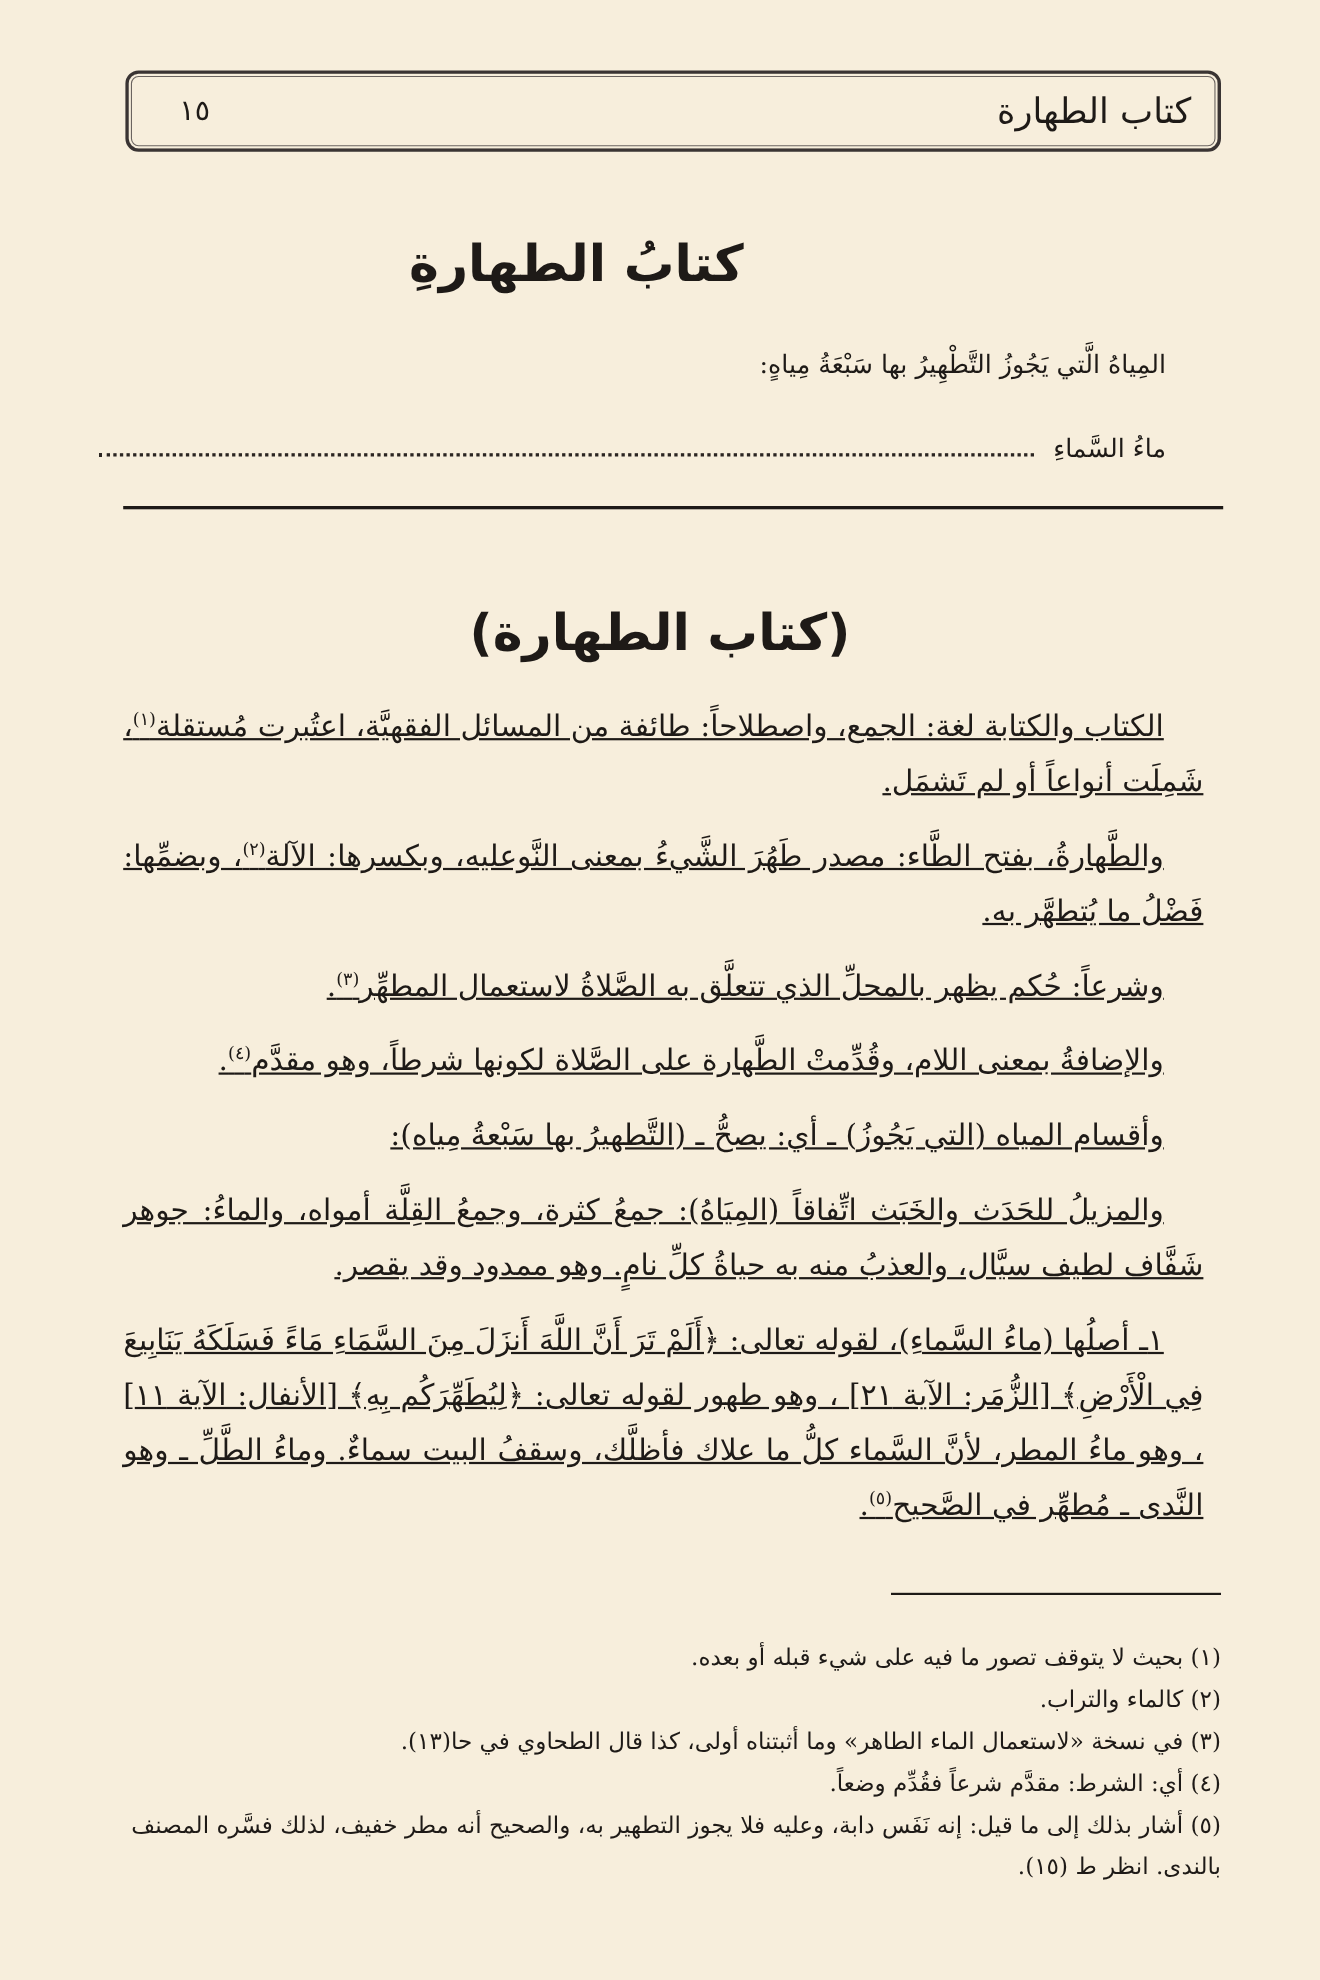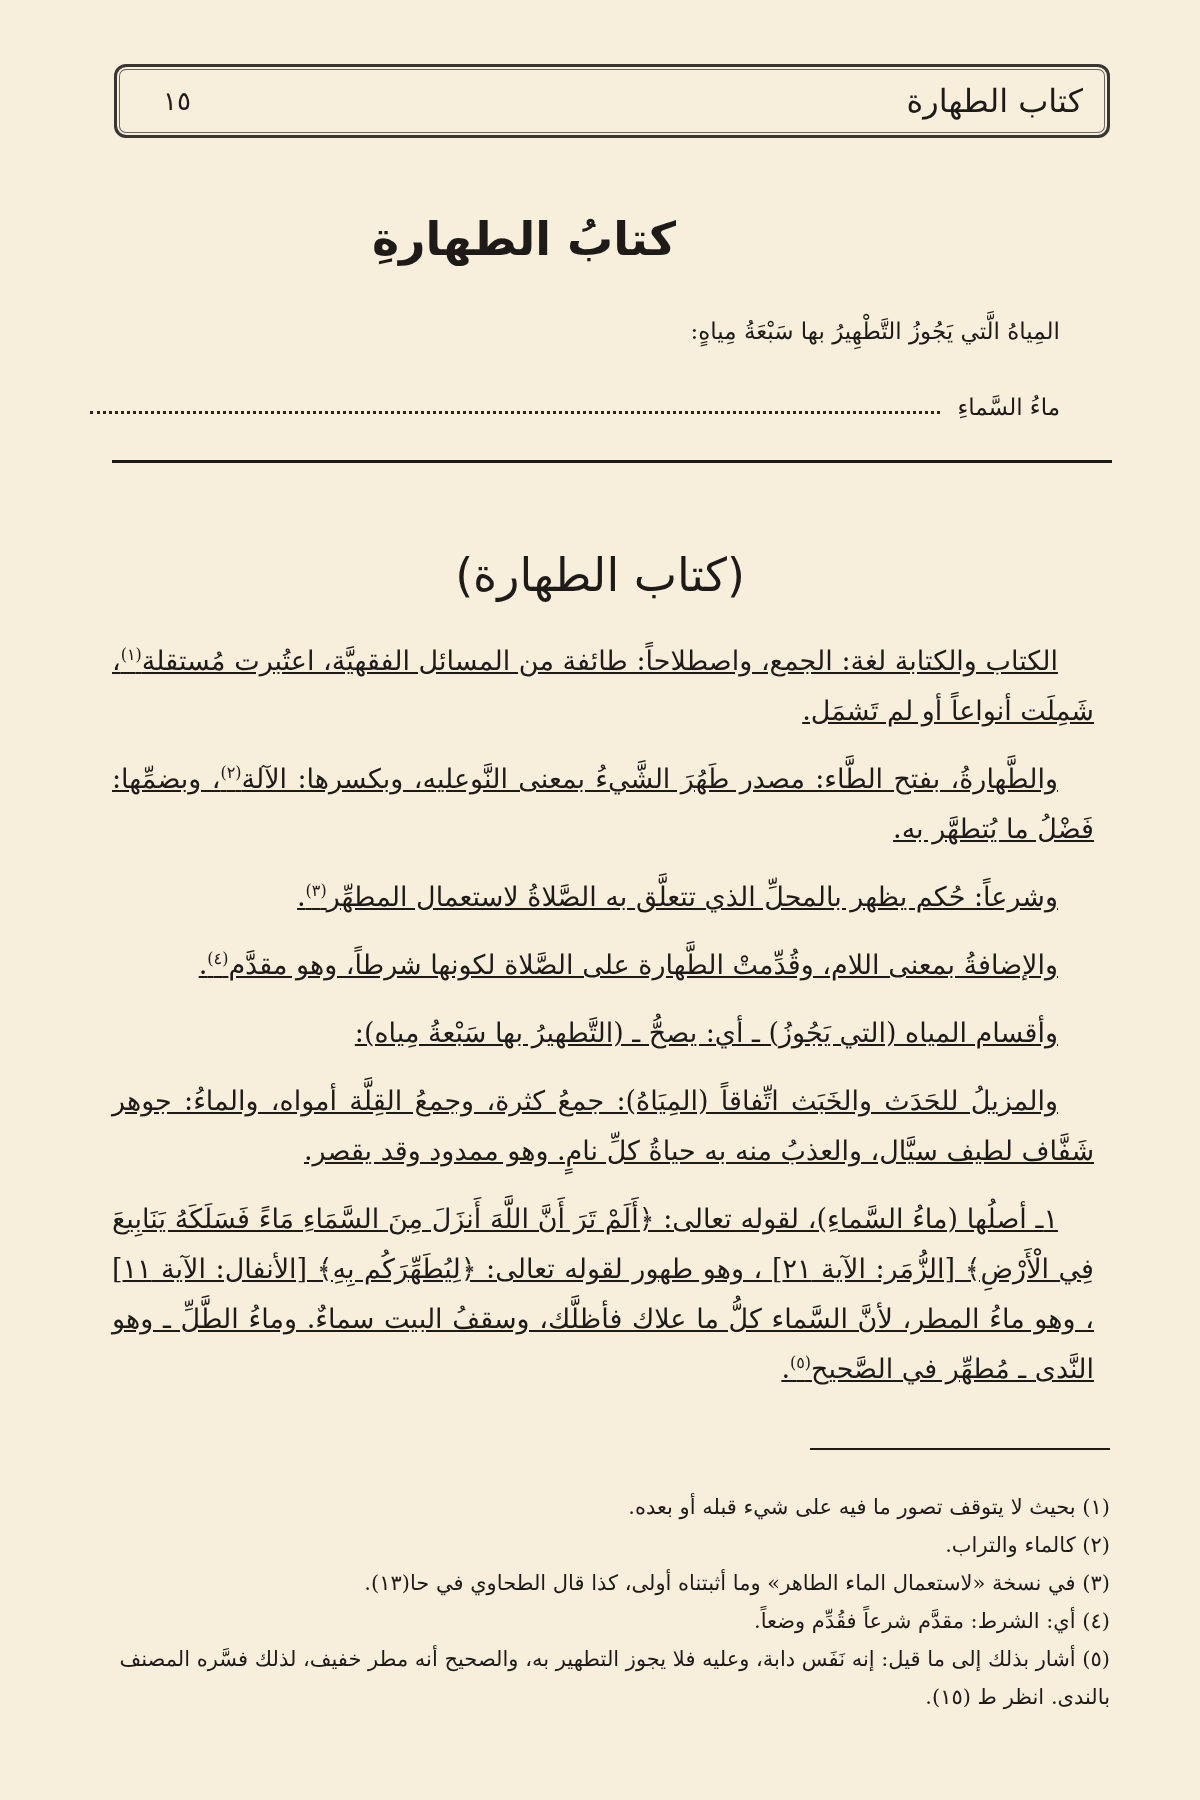--- a/index.html
+++ b/index.html
@@ -33,21 +33,21 @@
     .matn-line-2 { top: 394px; width: 970px; display: flex; align-items: baseline; }
     .matn-line-2 .dots {
       flex: 1; border-bottom: 3px dotted #2b2522; margin: 0 18px 6px 0; height: 1px; align-self: flex-end;
     }
     .matn-rule {
       position: absolute; left: 112px; width: 1000px; top: 460px; height: 3px; background: #1e1a17;
     }
 
     .sharh-title {
       position: absolute; left: 0; width: 1200px; top: 548px; text-align: center;
-      font-family: "DejaVu Sans", sans-serif; font-weight: normal; font-size: 46px; direction: rtl;
+      font-family: "DejaVu Sans", sans-serif; font-weight: bold; font-size: 46px; direction: rtl;
     }
     .body-text {
       position: absolute; left: 112px; width: 998px; top: 636px;
       direction: rtl; text-align: justify; font-size: 27px; line-height: 50px;
     }
     .body-text p { margin: 0 16px 18px 0; text-indent: 36px; text-decoration: underline; }
     .body-text .sup { font-size: 16px; vertical-align: super; line-height: 0; }
 
     .fn-rule {
       position: absolute; right: 90px; width: 300px; top: 1448px; height: 2px; background: #1e1a17;

